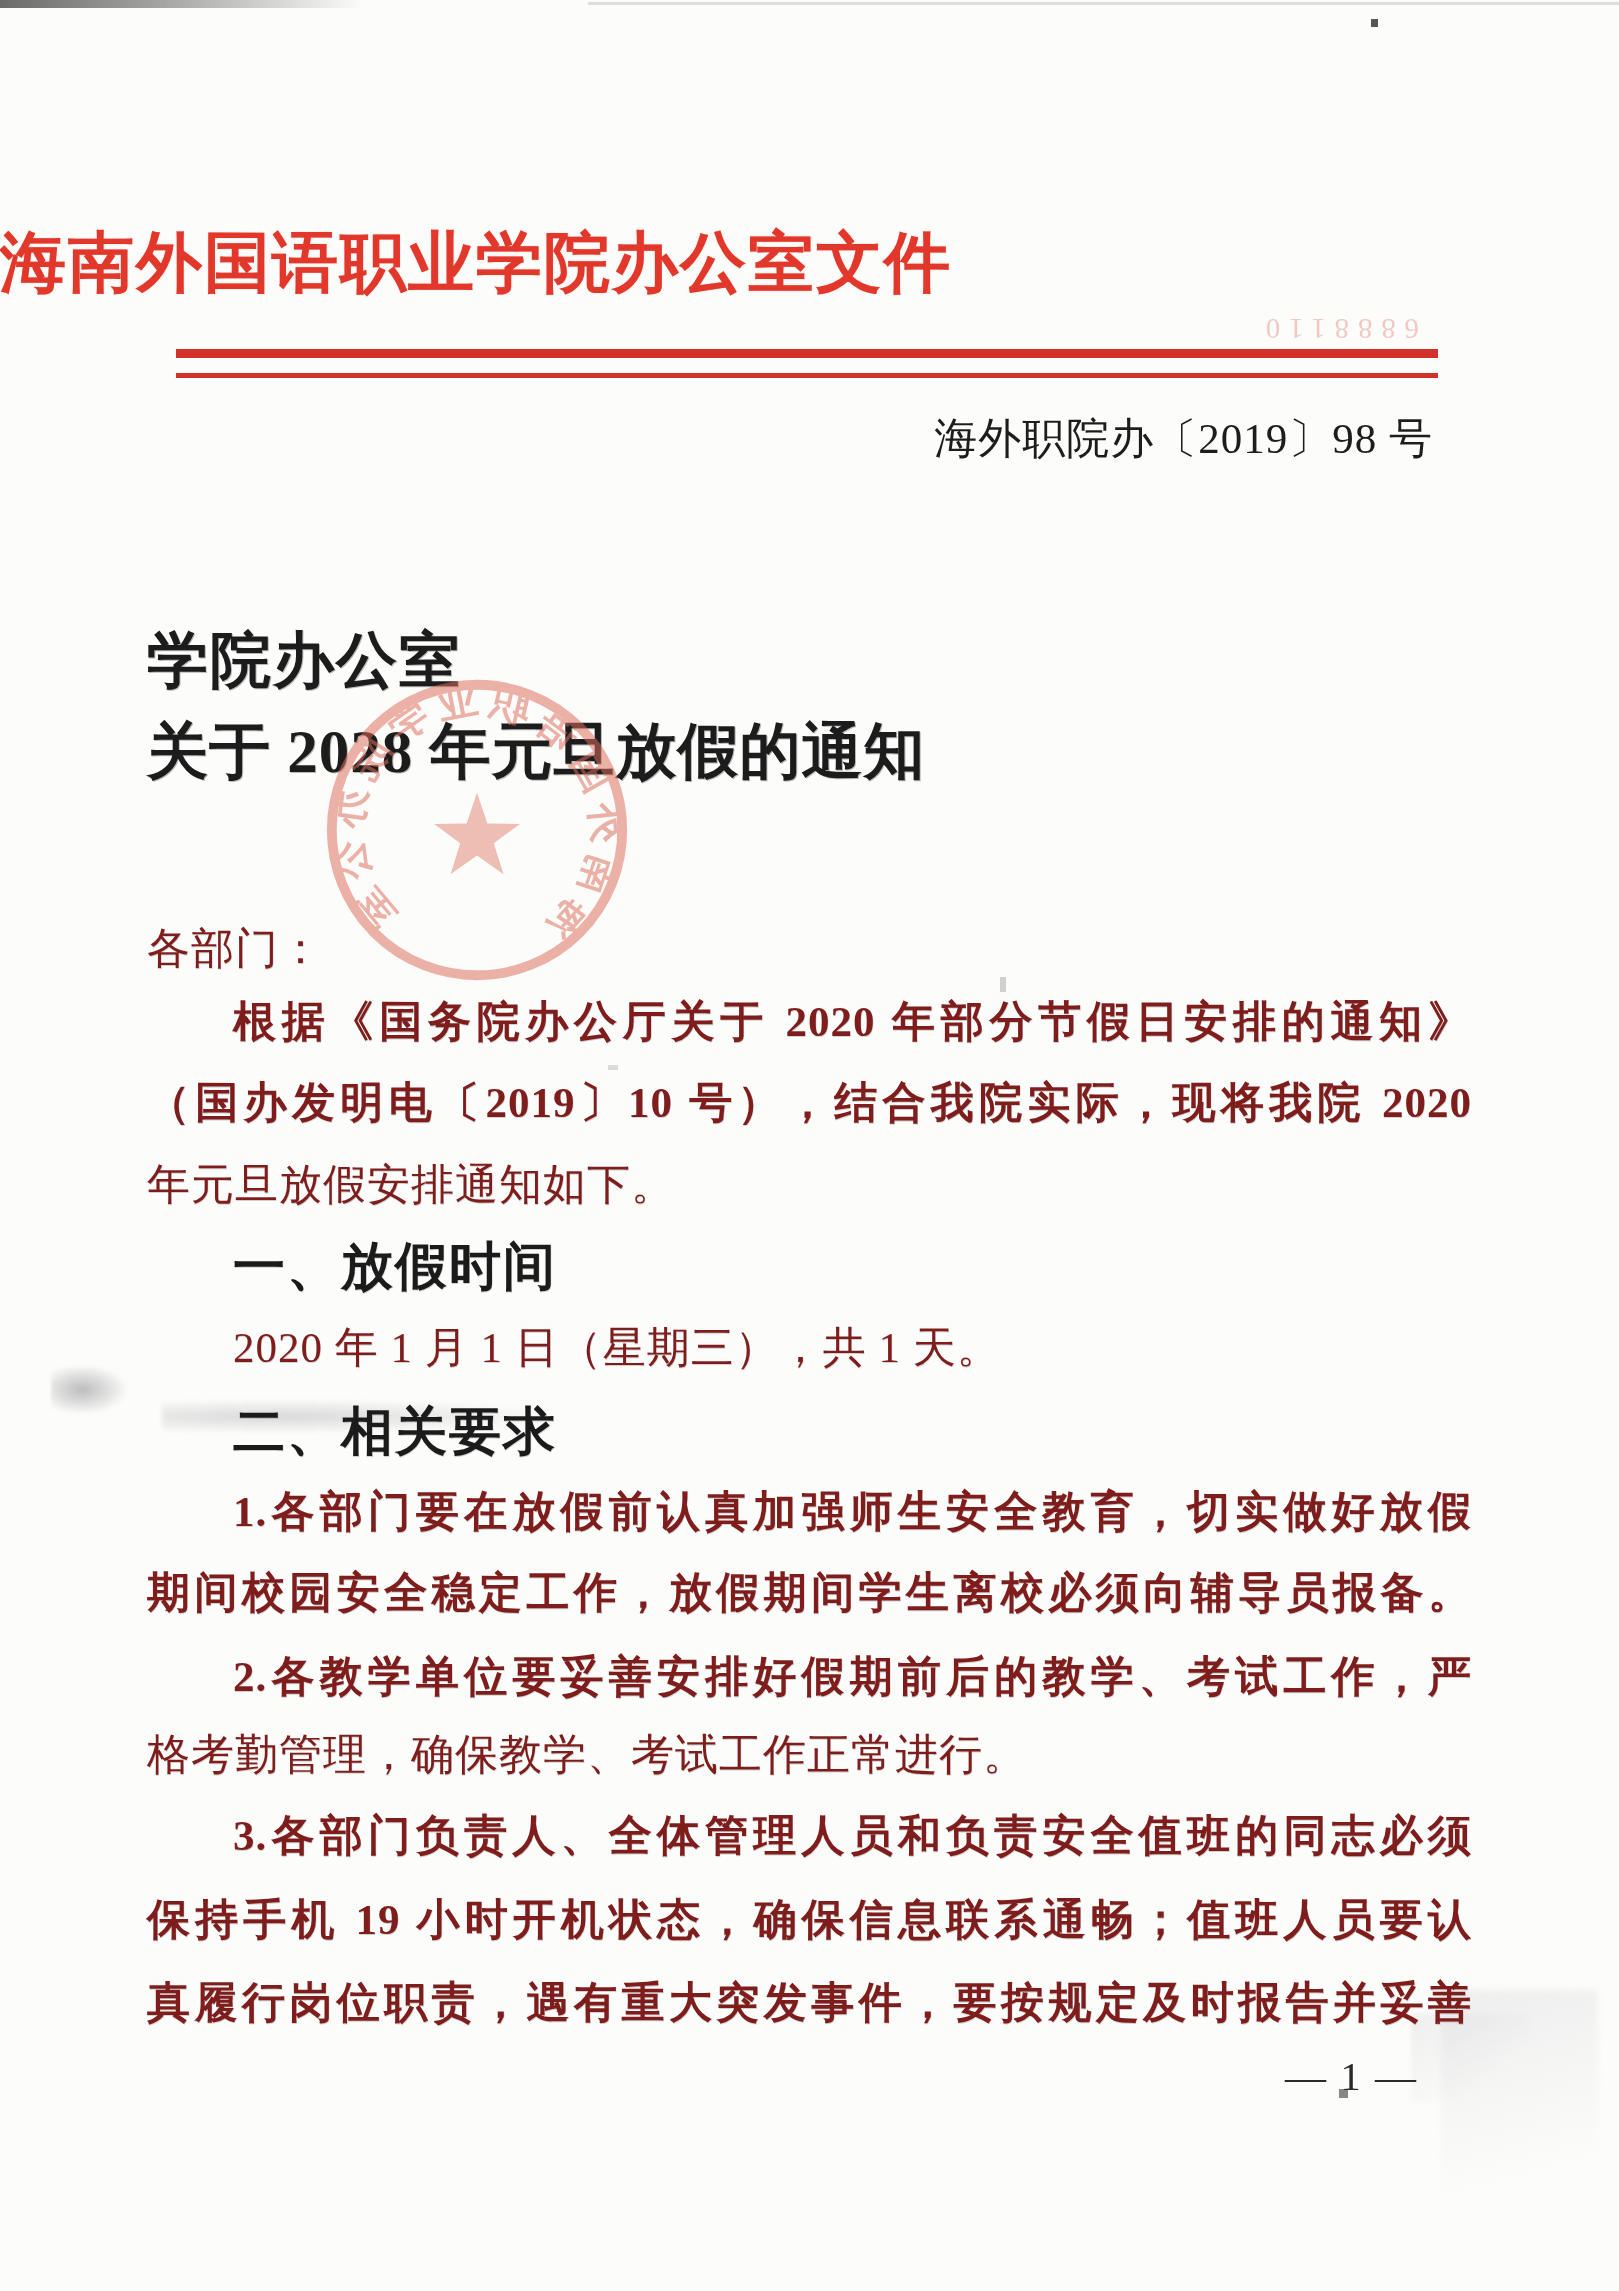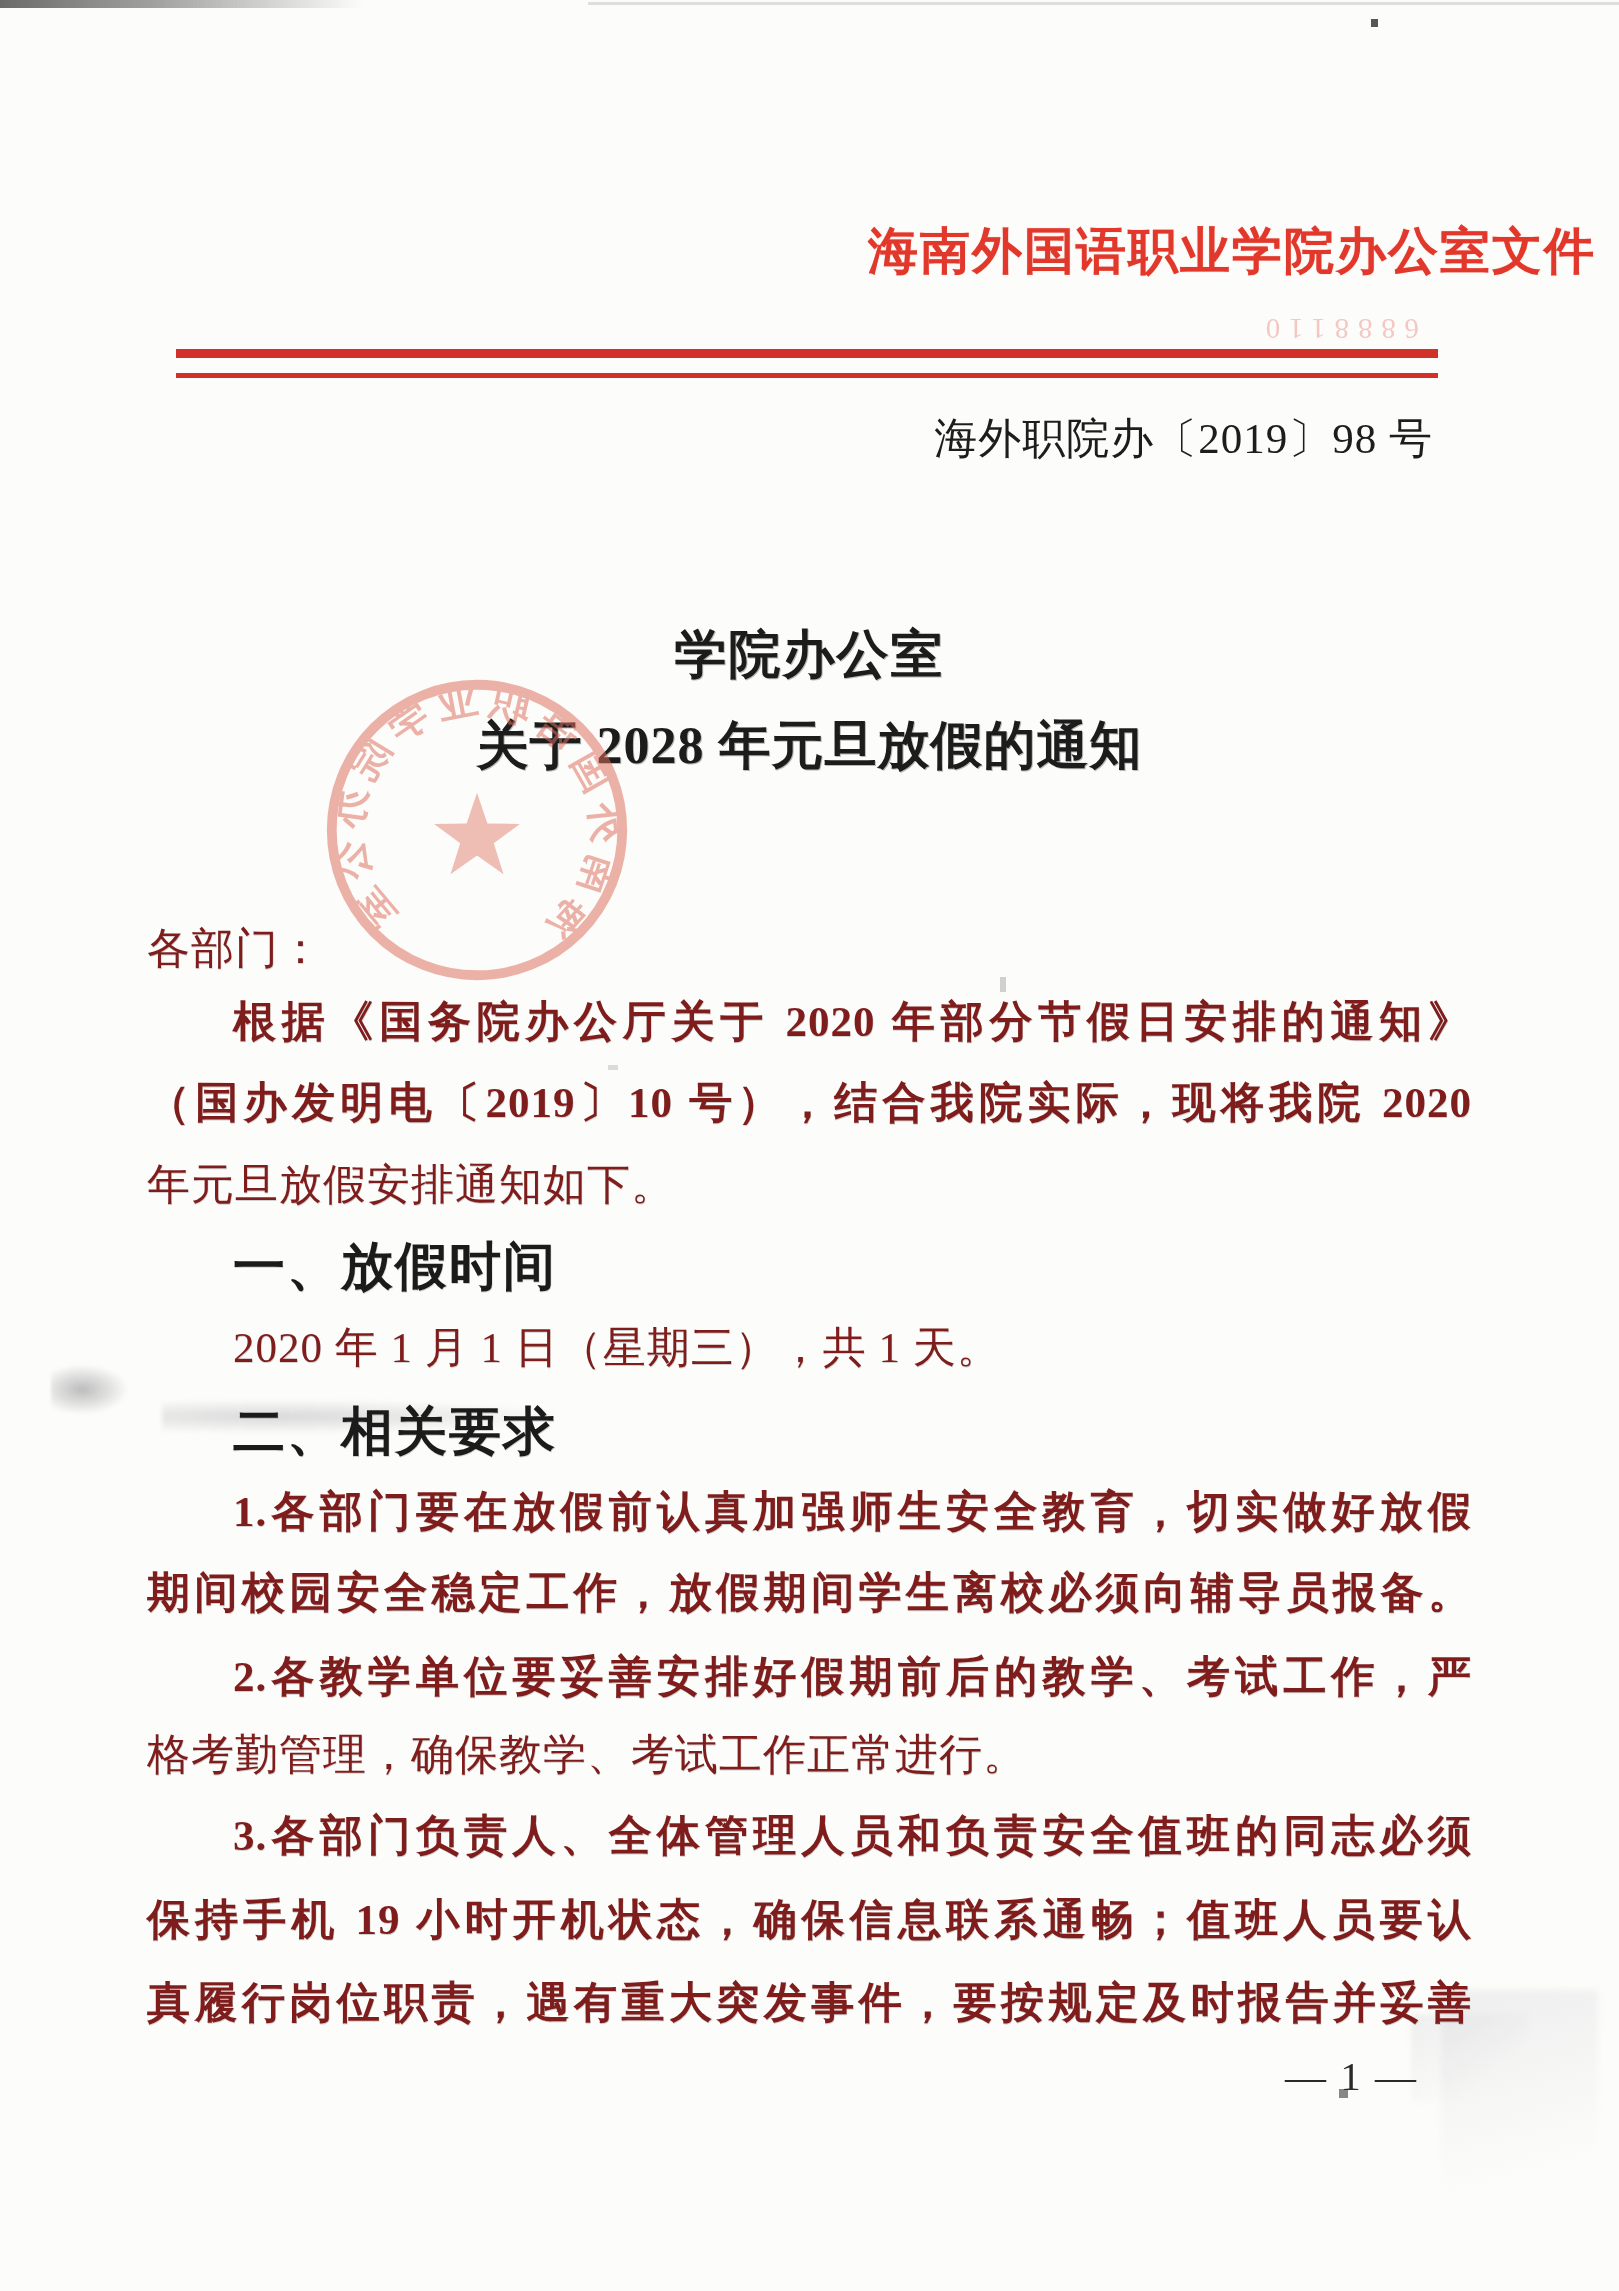--- a/index.html
+++ b/index.html
@@ -5,22 +5,22 @@
   html,body{margin:0;padding:0;}
   body{
     width:1619px;height:2292px;position:relative;overflow:hidden;
     background:#fcfcfa;
     font-family:"Liberation Serif","DejaVu Serif",serif;
     color:var(--text-black,#1f1f1f);
   }
   .abs{position:absolute;}
   
   .org-title{
-    left:0;top:218px;width:1596px;text-align:right;
-    font-size:50px;font-weight:700;letter-spacing:2px;
+    left:0;top:218px;width:1596px;text-align:left;
+    font-size:66px;font-weight:700;letter-spacing:2px;
     color:var(--header-red,#e1382b);
     text-shadow:0 0 1px rgba(225,56,43,.55);
     white-space:nowrap;
   }
   .bleed-number{
     left:1213px;top:312px;width:206px;height:33px;
     transform:rotate(180deg);
     font-size:29px;letter-spacing:8.8px;
     color:rgba(228,116,104,.38);
     filter:blur(0.6px);
@@ -29,22 +29,22 @@
   .red-line{left:176px;width:1262px;background:var(--line-red,#d2312a);}
   .red-line.thick{top:349px;height:8.8px;}
   .red-line.thin{top:373px;height:4.9px;}
   .doc-number{
     right:186px;top:410px;
     font-size:43px;letter-spacing:1px;white-space:nowrap;
     color:#1d1d1d;
   }
   
   .doc-title{
-    left:147px;width:1325px;text-align:center;
-    font-size:52px;font-weight:700;letter-spacing:2px;
+    left:147px;width:1325px;text-align:left;
+    font-size:61px;font-weight:700;letter-spacing:2px;
     color:#1c1c1c;white-space:nowrap;
     text-shadow:1px 1px 0 rgba(60,60,60,.35);
   }
   .doc-title.l1{top:620px;}
   .doc-title.l2{top:711px;letter-spacing:1px;}
   
   .seal{
     left:320px;top:673px;width:314px;height:314px;
     opacity:.85;filter:blur(0.7px);
   }

